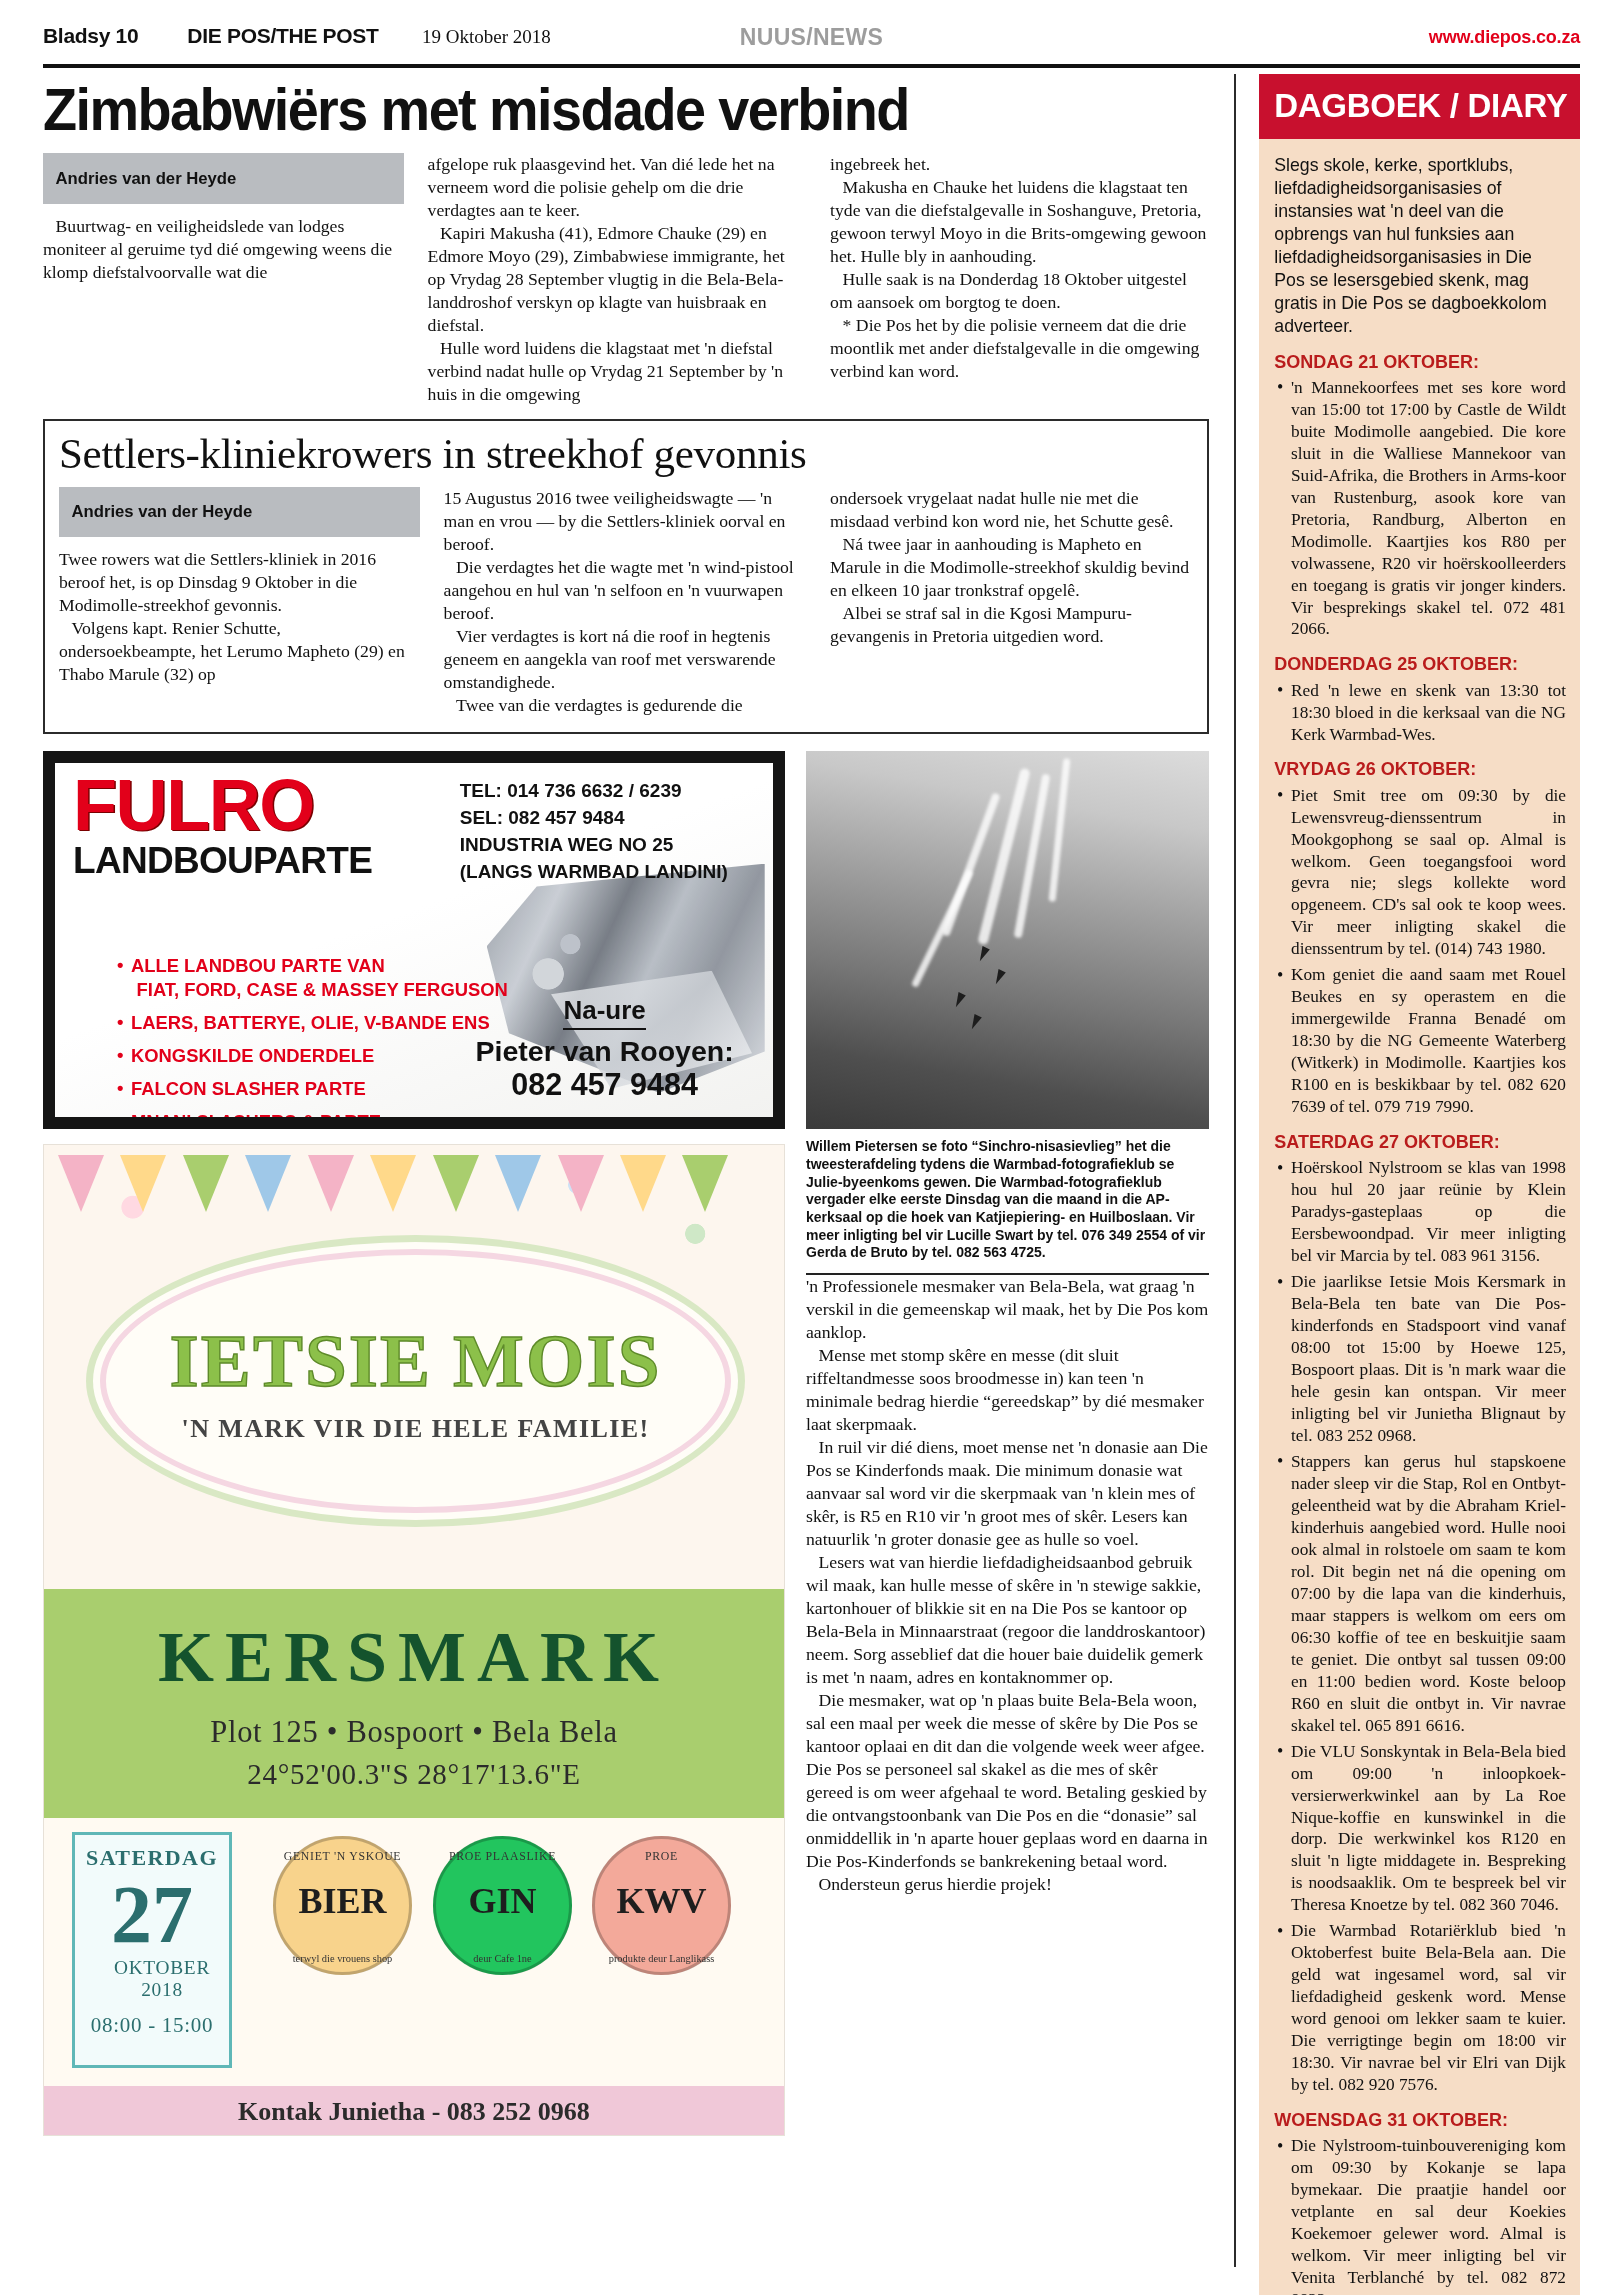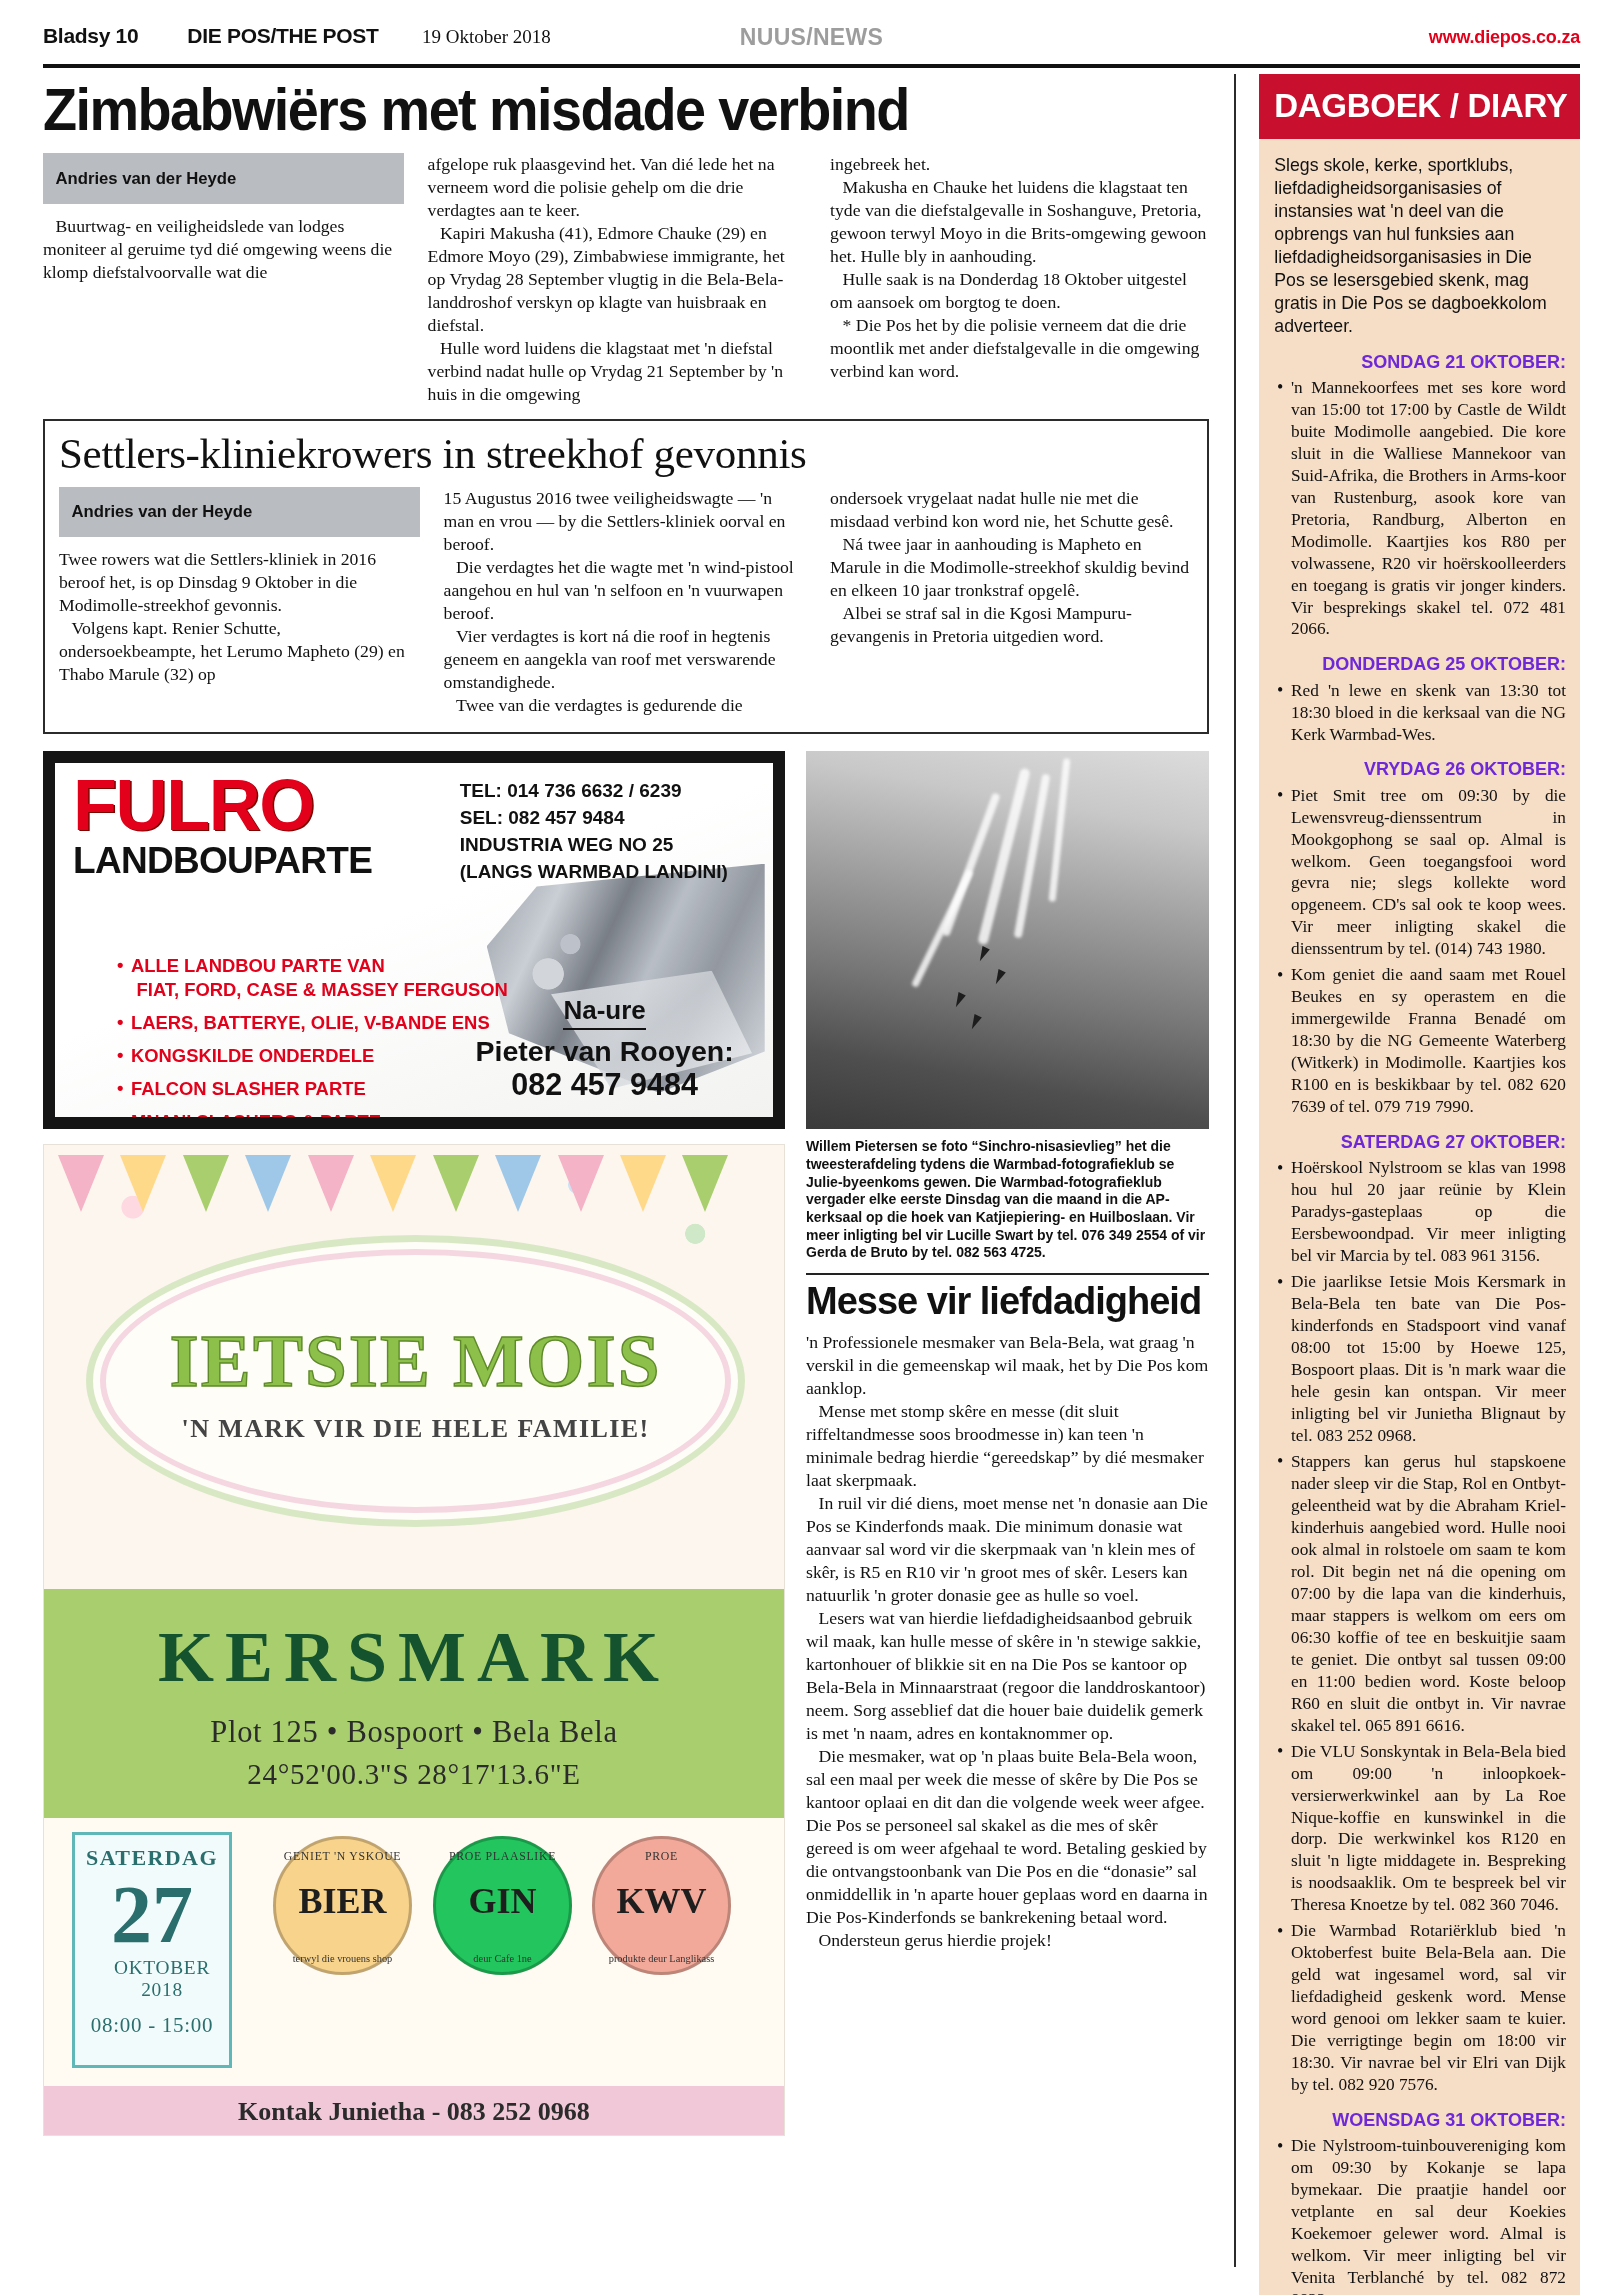--- a/index.html
+++ b/index.html
@@ -218,21 +218,21 @@
     letter-spacing:-0.3px; padding:12.5px 0 14px 15.3px;
   }
   .diary-body {
     background:#f6ddc6; padding:15.3px 14px 18px 15.3px; min-height:2103px;
   }
   .diary-intro {
     font-family:"Liberation Sans", sans-serif; font-size:17.7px; line-height:1.30; color:#111;
   }
   .diary-day {
     font-family:"Liberation Sans", sans-serif; font-weight:bold; font-size:18px;
-    margin-top:14px; margin-bottom:1.4px; color:#6d28d9;text-align:right;
+    margin-top:14px; margin-bottom:1.4px; color:#b91c1c;
   }
   .diary-item {
     font-family:"Liberation Serif", serif; font-size:17.3px; line-height:1.27;
     position:relative; padding-left:16.7px; margin-top:4.2px; text-align:justify;
   }
   .diary-item:before { content:"\2022"; position:absolute; left:2.8px; top:-0.7px; font-size:18px; }
 </style>
 </head>
 <body>
 
@@ -417,21 +417,20 @@
             <span class="jet" style="left:47%; top:58%; transform:rotate(205deg);"></span>
             <span class="jet" style="left:37%; top:64%; transform:rotate(205deg);"></span>
             <span class="jet" style="left:41%; top:70%; transform:rotate(205deg);"></span>
           </div>
 
           <div class="caption">Willem Pietersen se foto “Sinchro-nisasievlieg” het die tweesterafdeling tydens die Warmbad-fotografieklub se Julie-byeenkoms gewen. Die Warmbad-fotografieklub vergader elke eerste Dinsdag van die maand in die AP-kerksaal op die hoek van Katjiepiering- en Huilboslaan. Vir meer inligting bel vir Lucille Swart by tel. 076 349 2554 of vir Gerda de Bruto by tel. 082 563 4725.</div>
 
           <hr class="hr-thick">
 
           <div>
-            <div class="headline3">Messe vir liefdadigheid</div>
             <div class="body-text">
               <p class="first">'n Professionele mesmaker van Bela-Bela, wat graag 'n verskil in die gemeenskap wil maak, het by Die Pos kom aanklop.</p>
               <p>Mense met stomp skêre en messe (dit sluit riffeltandmesse soos broodmesse in) kan teen 'n minimale bedrag hierdie “gereedskap” by dié mesmaker laat skerpmaak.</p>
               <p>In ruil vir dié diens, moet mense net 'n donasie aan Die Pos se Kinderfonds maak. Die minimum donasie wat aanvaar sal word vir die skerpmaak van 'n klein mes of skêr, is R5 en R10 vir 'n groot mes of skêr. Lesers kan natuurlik 'n groter donasie gee as hulle so voel.</p>
               <p>Lesers wat van hierdie liefdadigheidsaanbod gebruik wil maak, kan hulle messe of skêre in 'n stewige sakkie, kartonhouer of blikkie sit en na Die Pos se kantoor op Bela-Bela in Minnaarstraat (regoor die landdroskantoor) neem. Sorg asseblief dat die houer baie duidelik gemerk is met 'n naam, adres en kontaknommer op.</p>
               <p>Die mesmaker, wat op 'n plaas buite Bela-Bela woon, sal een maal per week die messe of skêre by Die Pos se kantoor oplaai en dit dan die volgende week weer afgee. Die Pos se personeel sal skakel as die mes of skêr gereed is om weer afgehaal te word. Betaling geskied by die ontvangstoonbank van Die Pos en die “donasie” sal onmiddellik in 'n aparte houer geplaas word en daarna in Die Pos-Kinderfonds se bankrekening betaal word.</p>
               <p>Ondersteun gerus hierdie projek!</p>
             </div>
           </div>
         </div>

